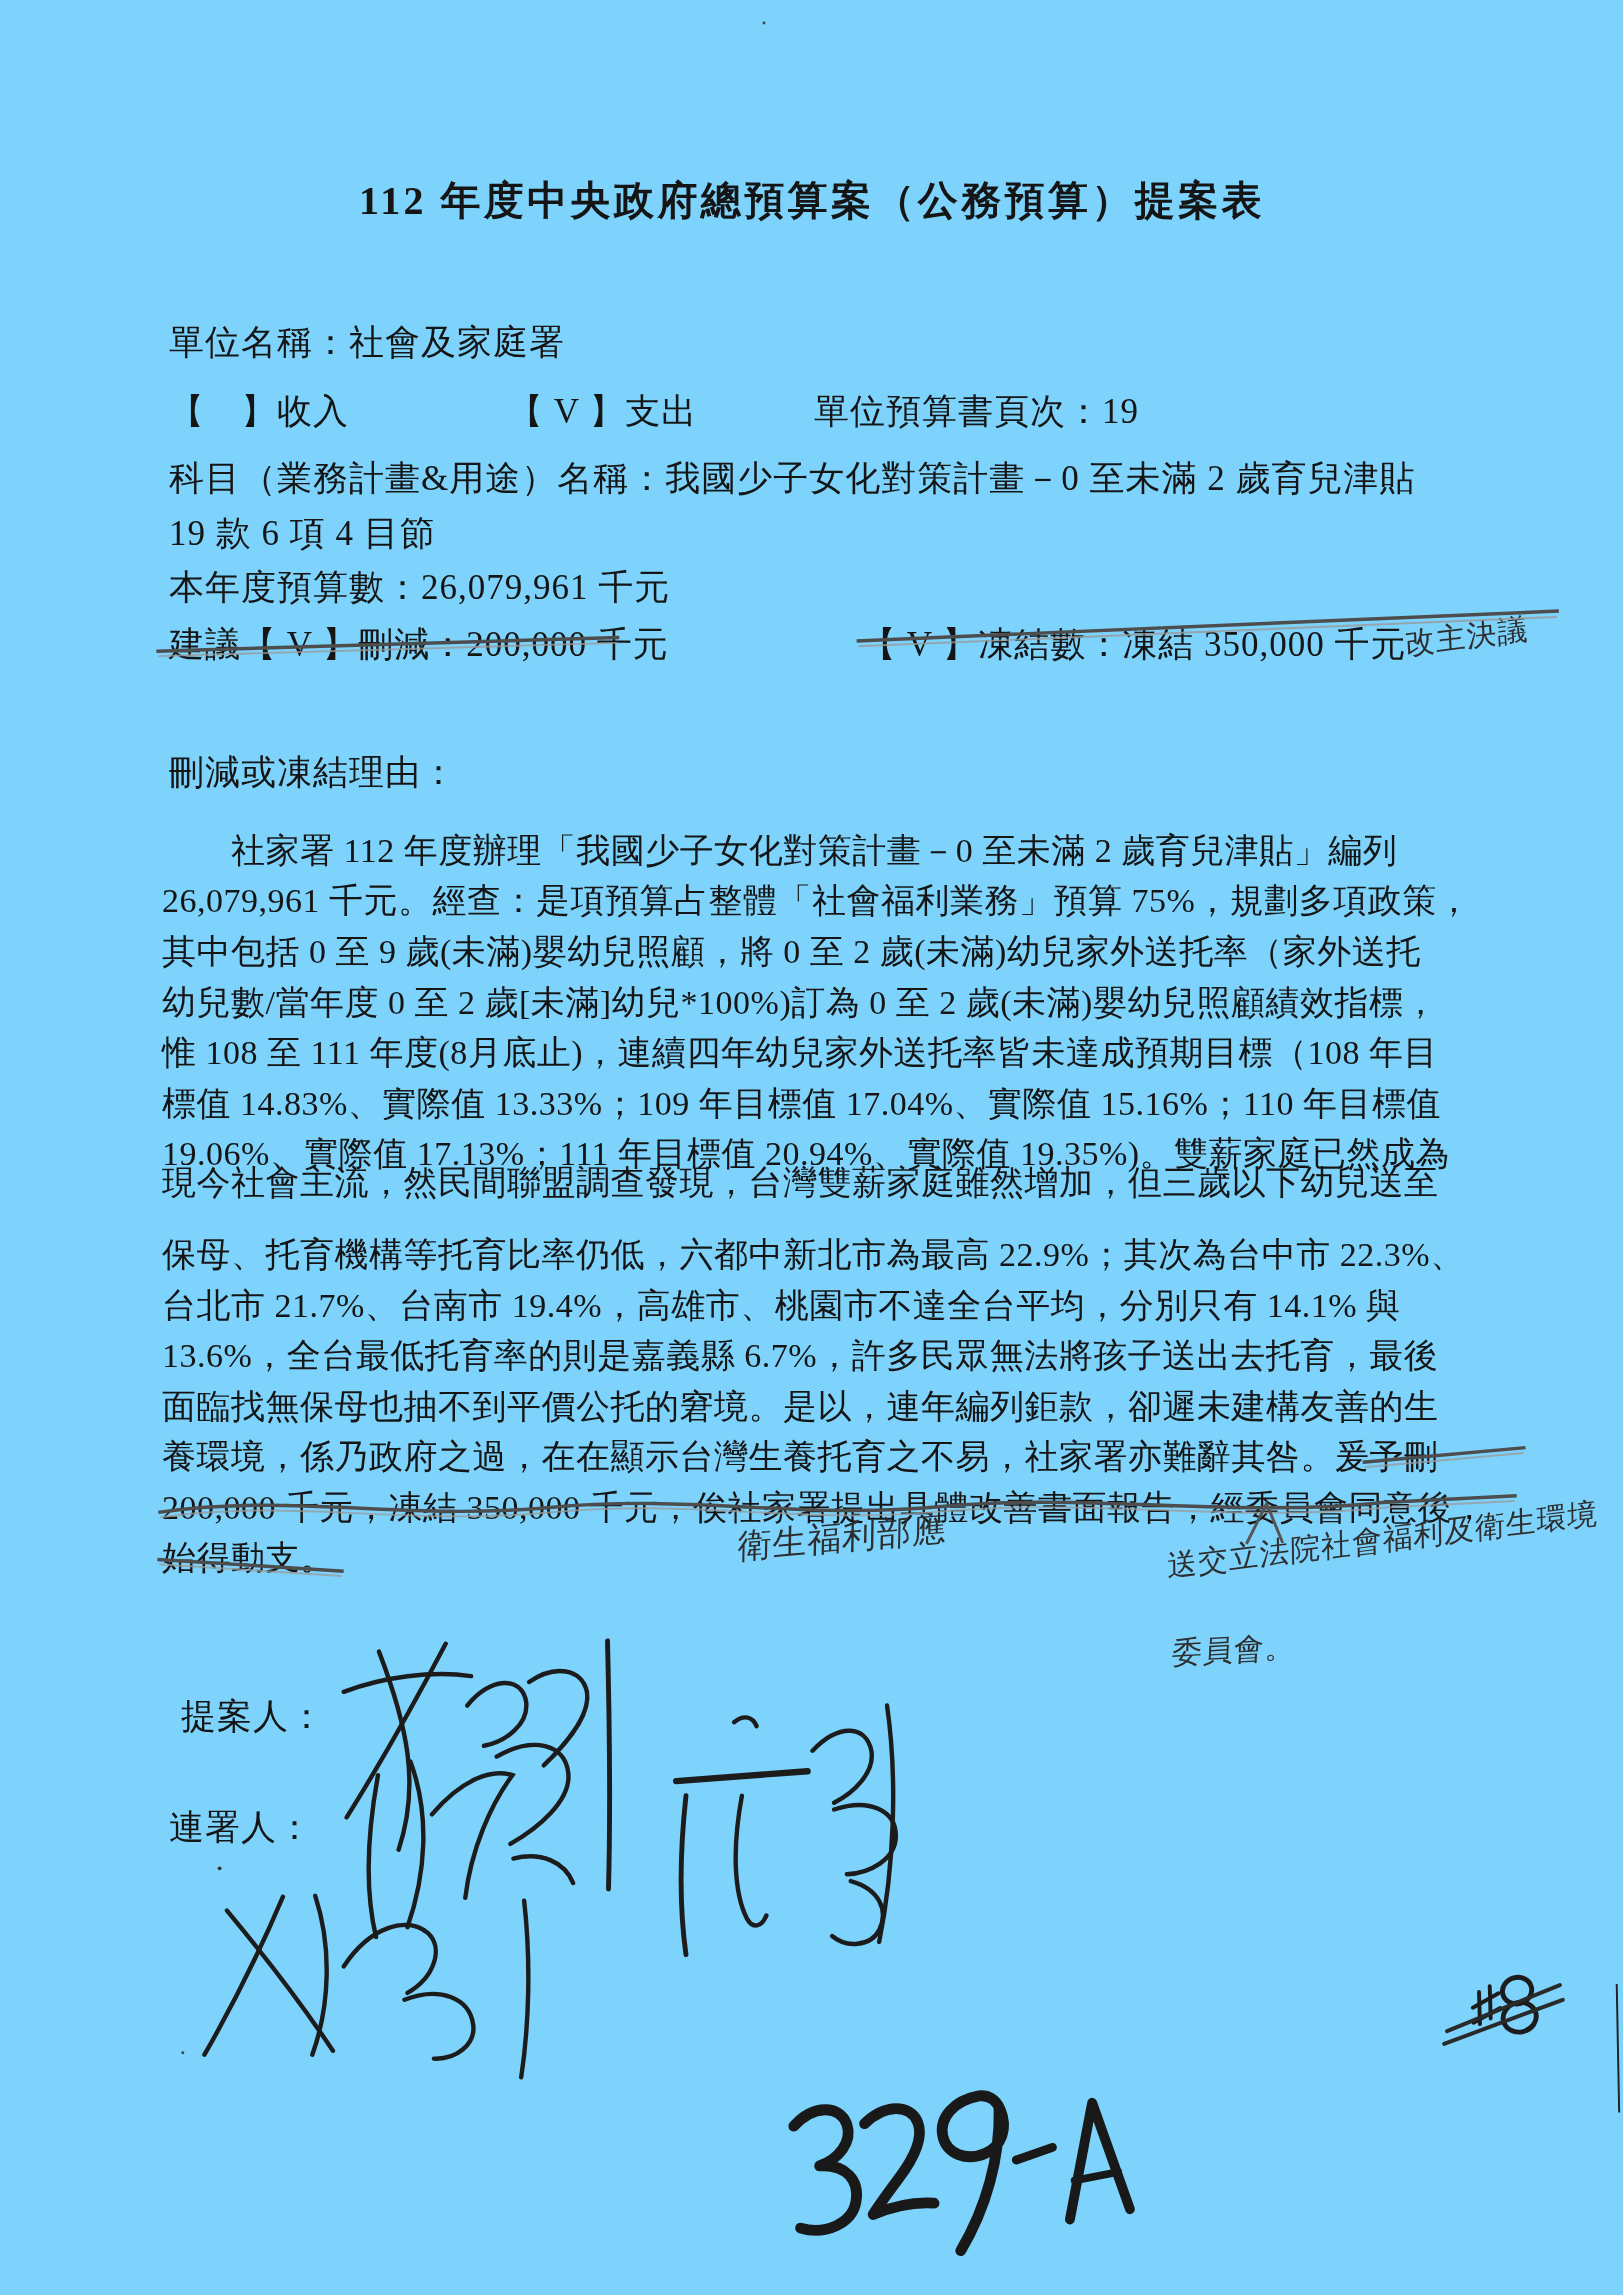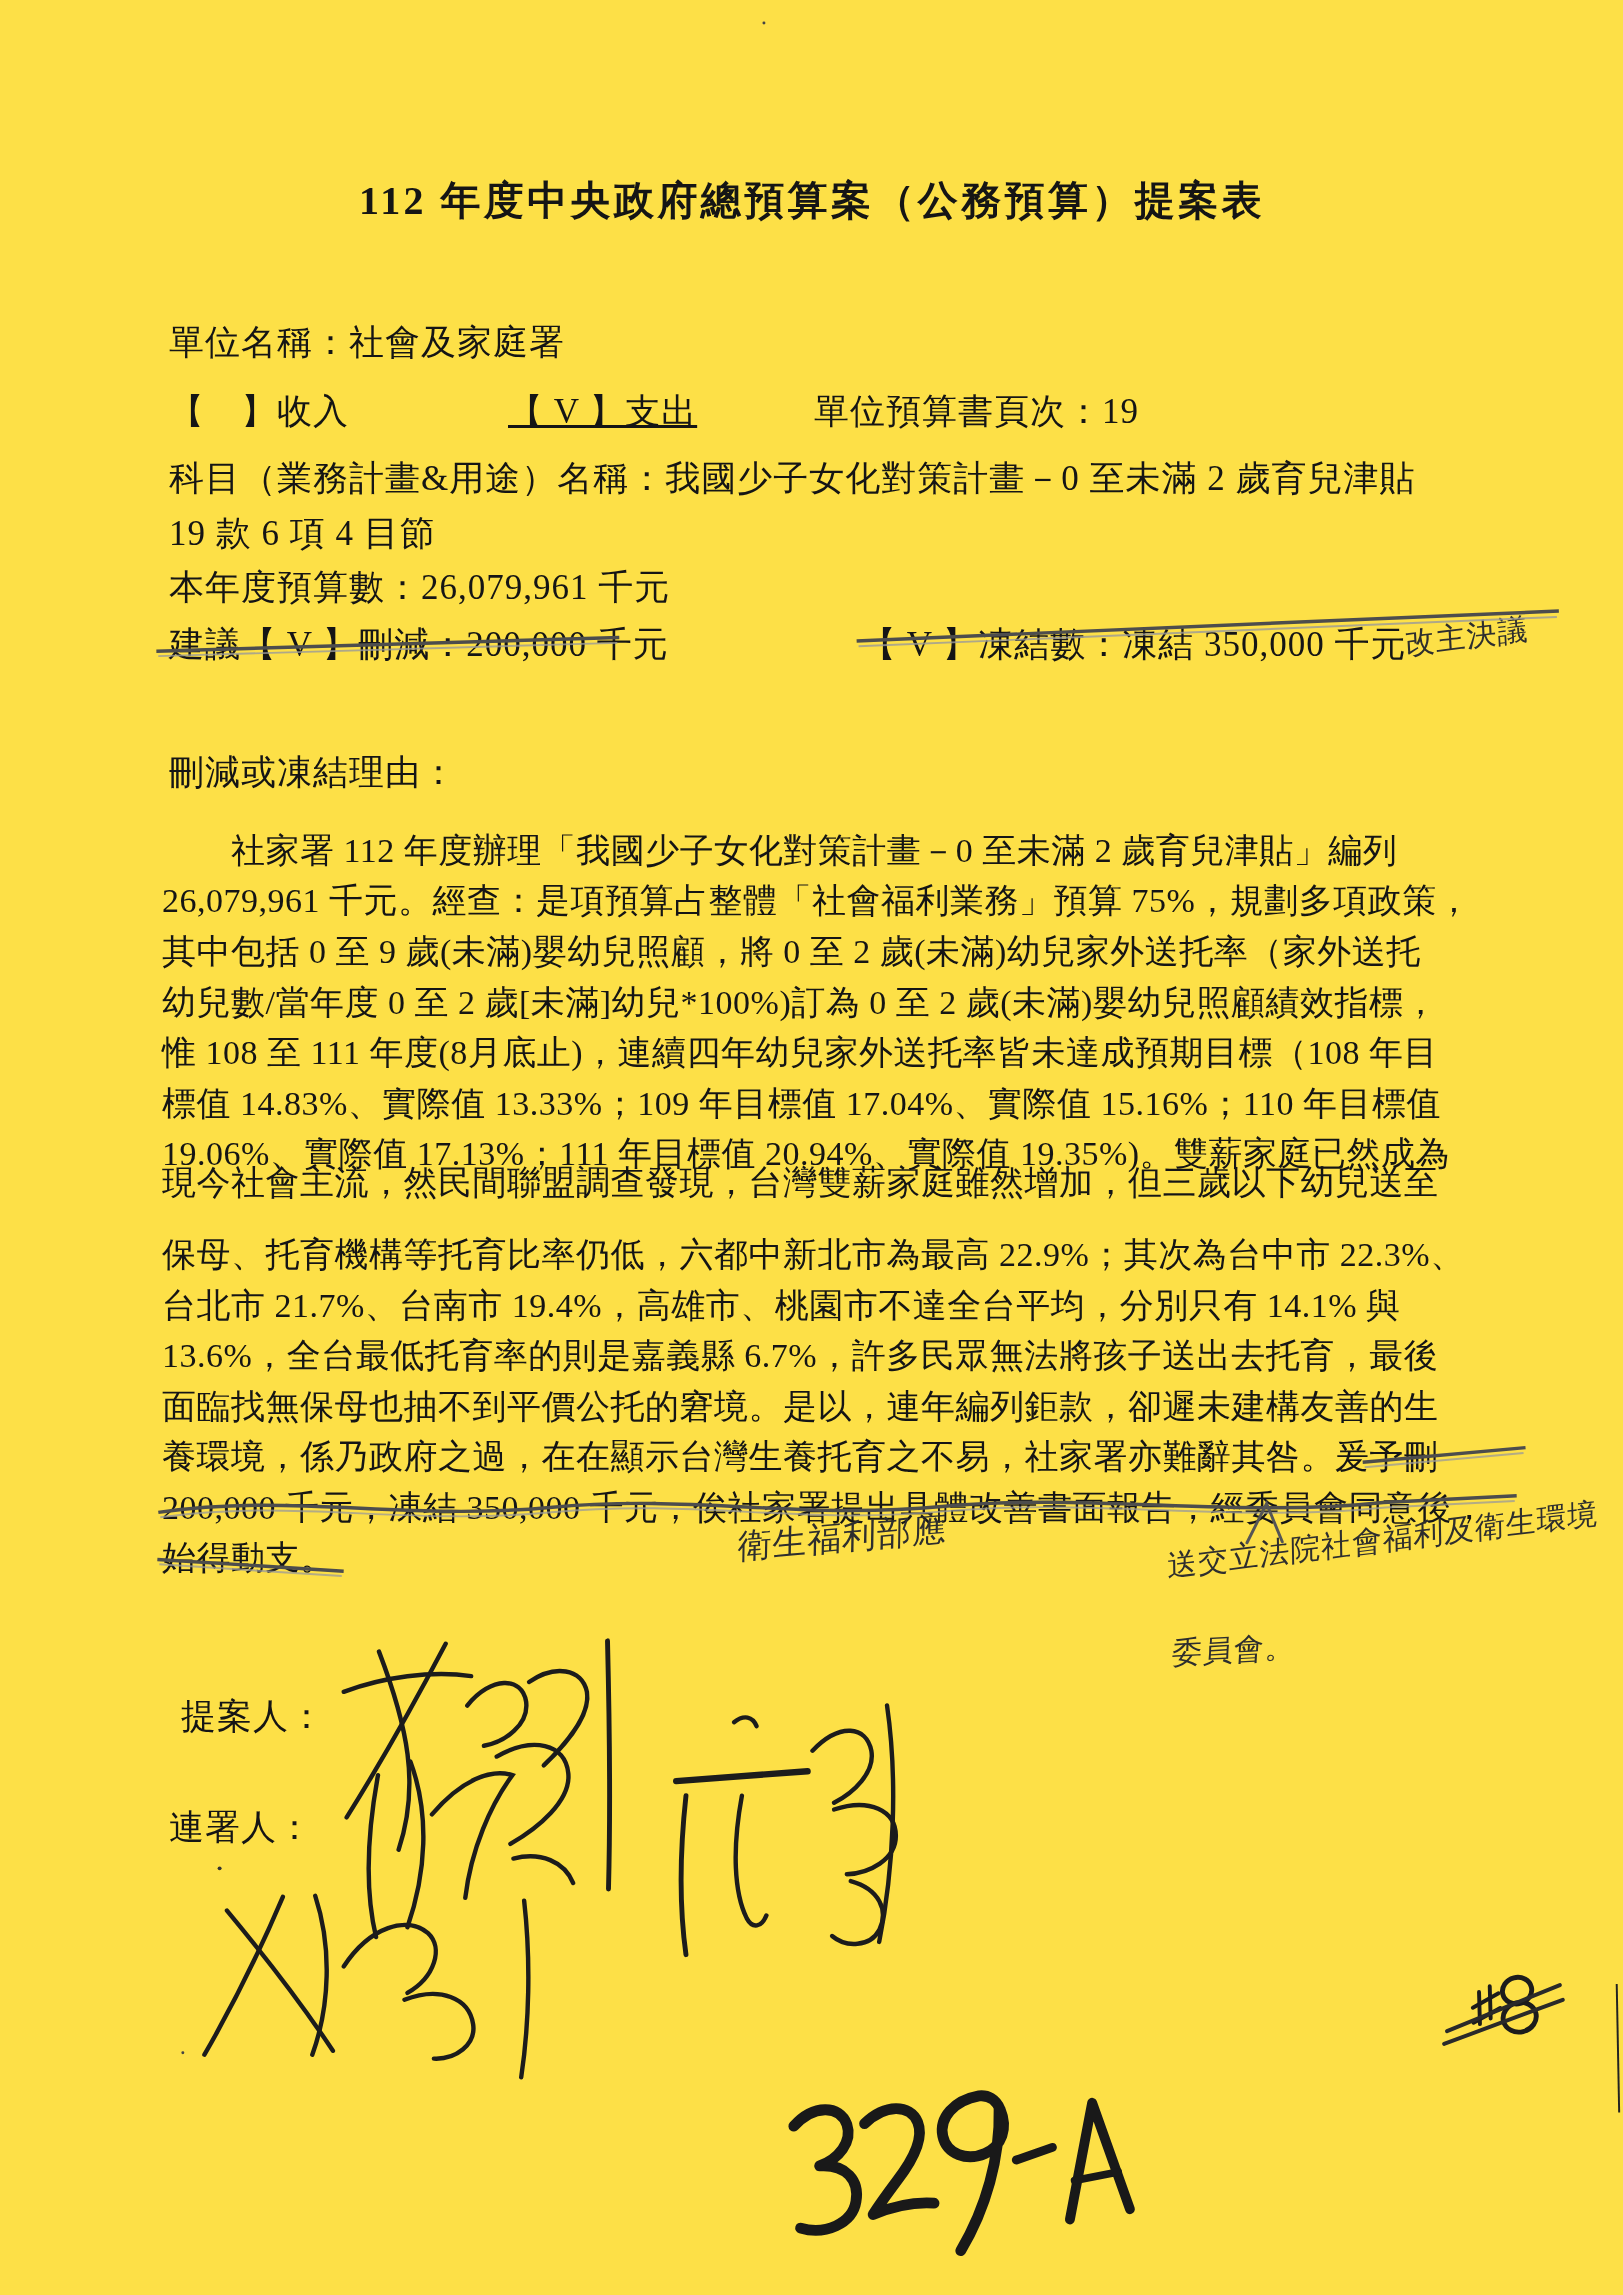--- a/index.html
+++ b/index.html
@@ -1,19 +1,19 @@
 <!DOCTYPE html>
 <html style="font-size:7.8px"><head>
 <meta charset="utf-8">
 <style>
   html,body{margin:0;padding:0;background:#e8e8e6;}
   .page{
     position:relative;
     width:1624px;height:2295px;
-    background:#fde047;
+    background:#7dd3fc;
     font-family:"Liberation Serif","DejaVu Serif",serif;
     color:#151515;
     overflow:hidden;
   }
   .abs{position:absolute;white-space:nowrap;}
   .title{
     left:0;right:0;top:173px;text-align:center;
     font-size:40px;font-weight:700;letter-spacing:3.4px;
   }
   .formline{font-size:35px;letter-spacing:1px;}
@@ -28,21 +28,21 @@
 </head>
 <body>
 
 <div class="page">
 
   <div class="abs title">112 年度中央政府總預算案（公務預算）提案表</div>
 
   <div class="abs formline" style="left:169px;top:319px;">單位名稱：社會及家庭署</div>
 
   <div class="abs formline" style="left:169px;top:388px;">【　】收入</div>
-  <div class="abs formline" style="left:508px;top:388px;text-decoration:underline;">【 V 】支出</div>
+  <div class="abs formline" style="left:508px;top:388px;">【 V 】支出</div>
   <div class="abs formline" style="left:814px;top:388px;">單位預算書頁次：19</div>
 
   <div class="abs formline" style="left:169px;top:455px;">科目（業務計畫&amp;用途）名稱：我國少子女化對策計畫－0 至未滿 2 歲育兒津貼</div>
   <div class="abs formline" style="left:169px;top:510px;">19 款 6 項 4 目節</div>
   <div class="abs formline" style="left:169px;top:564px;">本年度預算數：26,079,961 千元</div>
 
   <div class="abs formline" style="left:169px;top:621px;">建議【 V 】刪減：200,000 千元</div>
   <div class="abs formline" style="left:861px;top:621px;">【 V 】凍結數：凍結 350,000 千元</div>
 
   <div class="abs hw" style="left:1404px;top:624px;transform:rotate(-7deg) skewX(-4deg);">改主決議</div>

